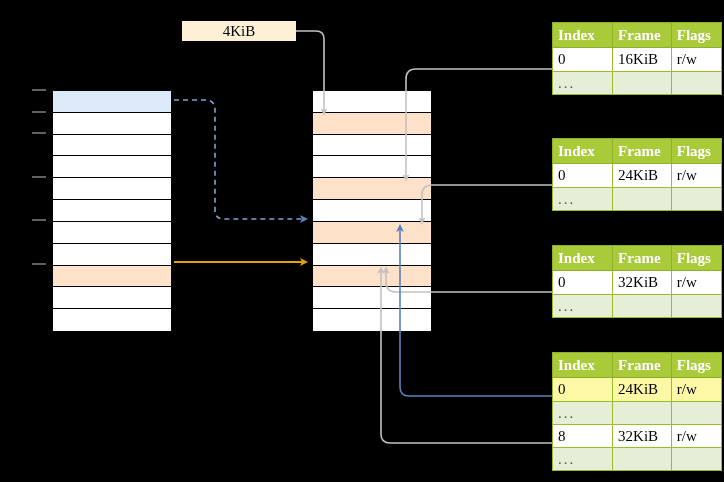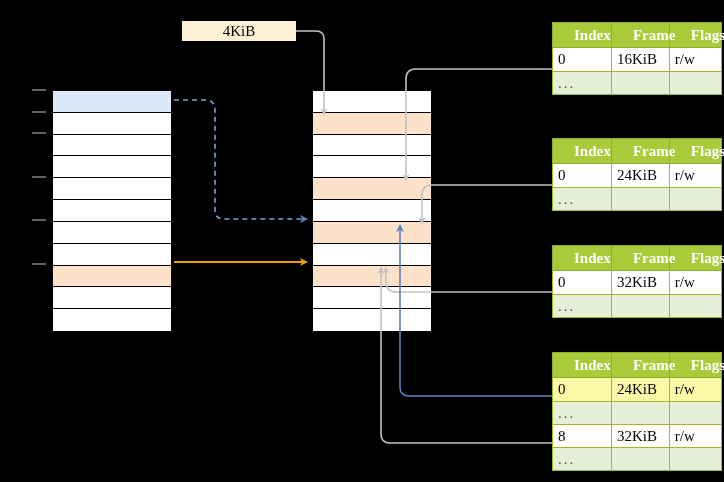--- a/index.html
+++ b/index.html
@@ -33,21 +33,21 @@
     box-sizing:border-box;
     font-size:15px;
     background:#ffffff;
     table-layout:fixed;
   }
   .ptable th{
     background:#a9ca39;
     color:#ffffff;
     font-weight:bold;
     text-align:left;
-    padding:2px 21px;
+    padding:2px 5px;
     border:1px solid #8fae2c;
     font-size:15px;
     line-height:1.35;
   }
   .ptable td{
     background:#ffffff;
     color:#000000;
     text-align:left;
     padding:1px 5px;
     border:1px solid #9bbb2f;

